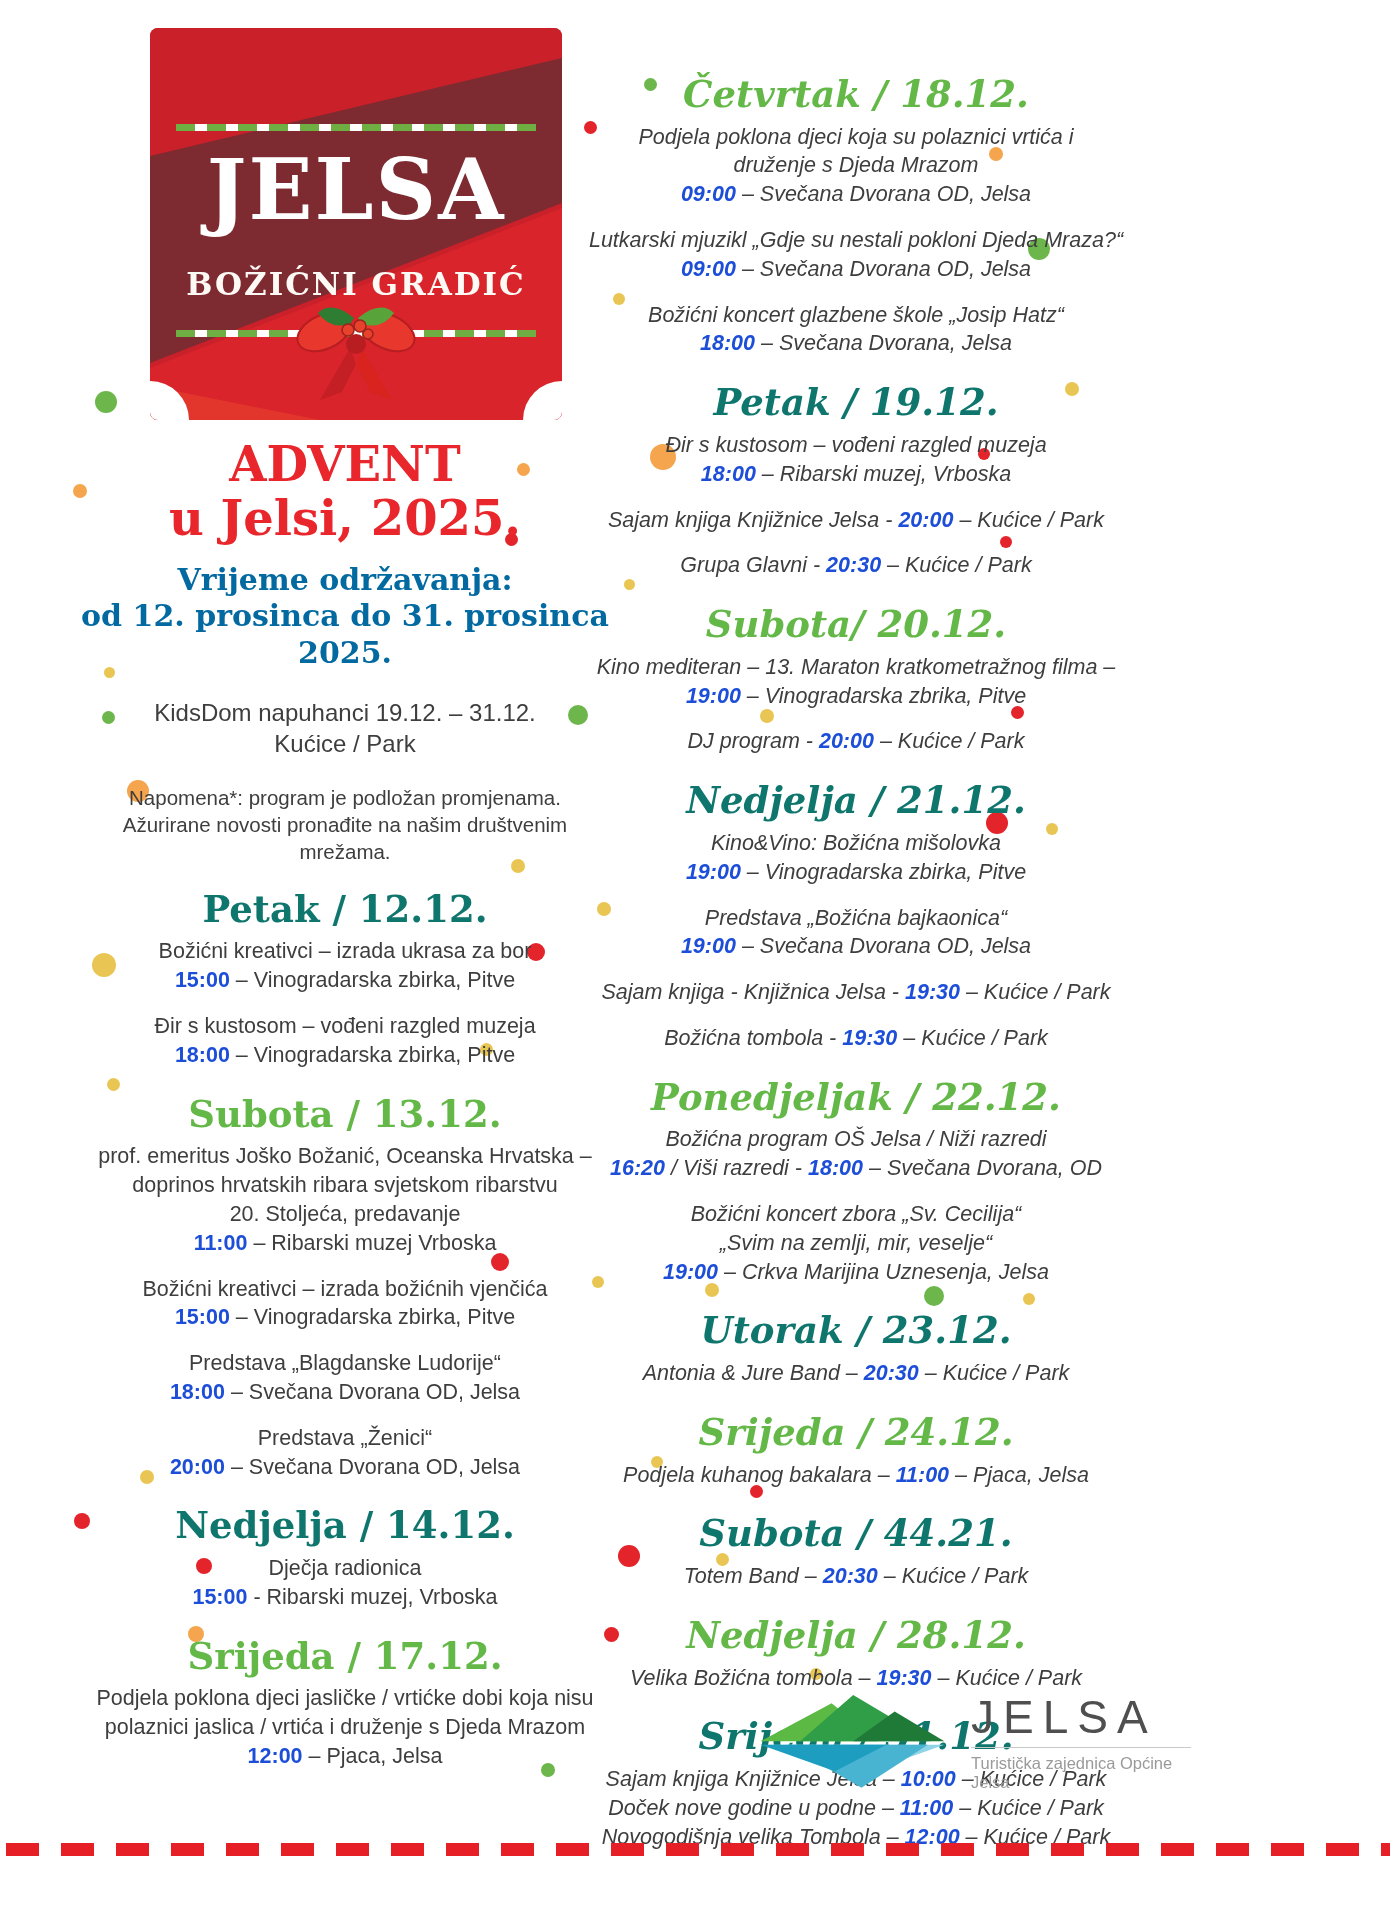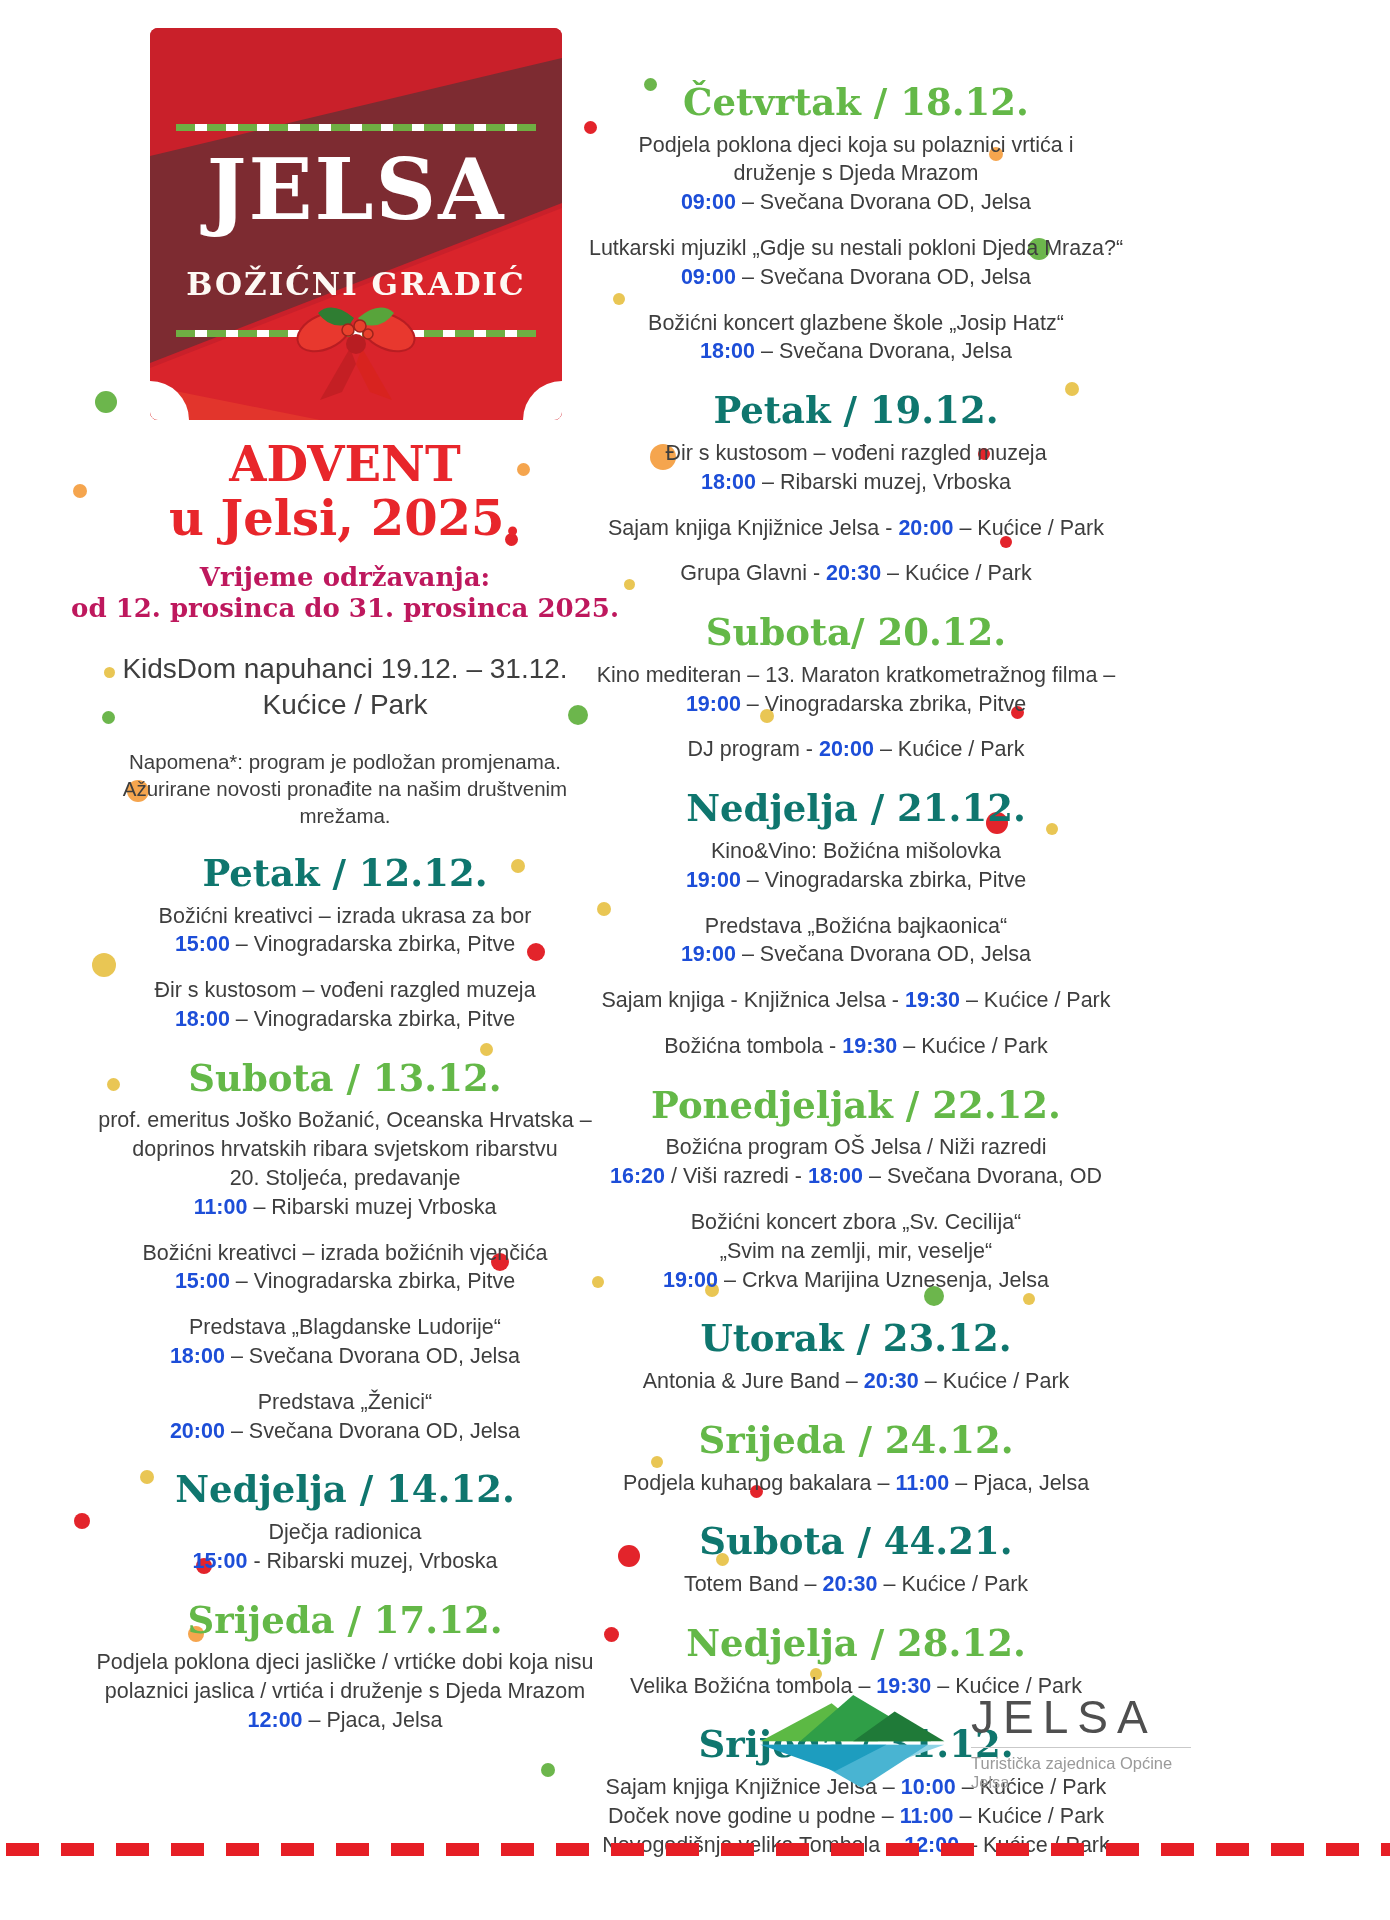--- a/index.html
+++ b/index.html
@@ -19,26 +19,26 @@
   .brand-title{position:absolute;left:0;right:0;top:120px;margin:0;text-align:center;
                font-family:"DejaVu Serif",serif;font-weight:700;font-size:84px;line-height:1;
                color:#fff;letter-spacing:2px;}
   .brand-sub{position:absolute;left:0;right:0;top:238px;margin:0;text-align:center;
              font-family:"DejaVu Serif",serif;font-weight:700;font-size:31px;color:#fdf9f4;
              letter-spacing:2px;}
   .bow{position:absolute;left:50%;top:258px;transform:translateX(-50%);z-index:3;}
   
   .col{position:absolute;text-align:center;color:#3e3e3e;}
   .col-left{left:58px;top:438px;width:574px;}
-  .col-right{left:576px;top:58px;width:560px;}
+  .col-right{left:576px;top:50px;width:560px;font-style:italic;}
   .advent{margin:0;font-family:"DejaVu Serif",serif;font-weight:700;font-size:48px;
           line-height:1.12;color:#e8262b;}
-  .vrijeme{margin:16px 0 0;font-family:"DejaVu Serif",serif;font-weight:700;font-size:26px;
-           line-height:1.22;color:#be185d;}
-  .kidsdom{margin:26px 0 0;font-size:28px;line-height:1.3;}
+  .vrijeme{margin:16px 0 0;font-family:"DejaVu Serif",serif;font-weight:700;font-size:30px;
+           line-height:1.22;color:#0369a1;}
+  .kidsdom{margin:26px 0 0;font-size:24px;line-height:1.3;}
   .note{margin:24px auto 0;font-size:20.5px;line-height:1.32;max-width:500px;}
   .day{margin-top:24px;}
   .day-title{margin:0 0 8px;font-family:"DejaVu Serif",serif;font-weight:700;font-size:37px;line-height:1.1;}
   .day-title.red{color:#0f766e;} .day-title.green{color:#64b848;}
   .event{margin:0 0 17px;font-size:21.5px;line-height:1.34;}
   .event .time{font-weight:700;color:#1d4ed8;}
   
   .footer{position:absolute;left:752px;top:1688px;width:440px;display:flex;align-items:center;gap:20px;}
   .logo-text{ text-align:left;}
   .logo-brand{font-size:46px;color:#4f4f4f;letter-spacing:9px;line-height:1;}

